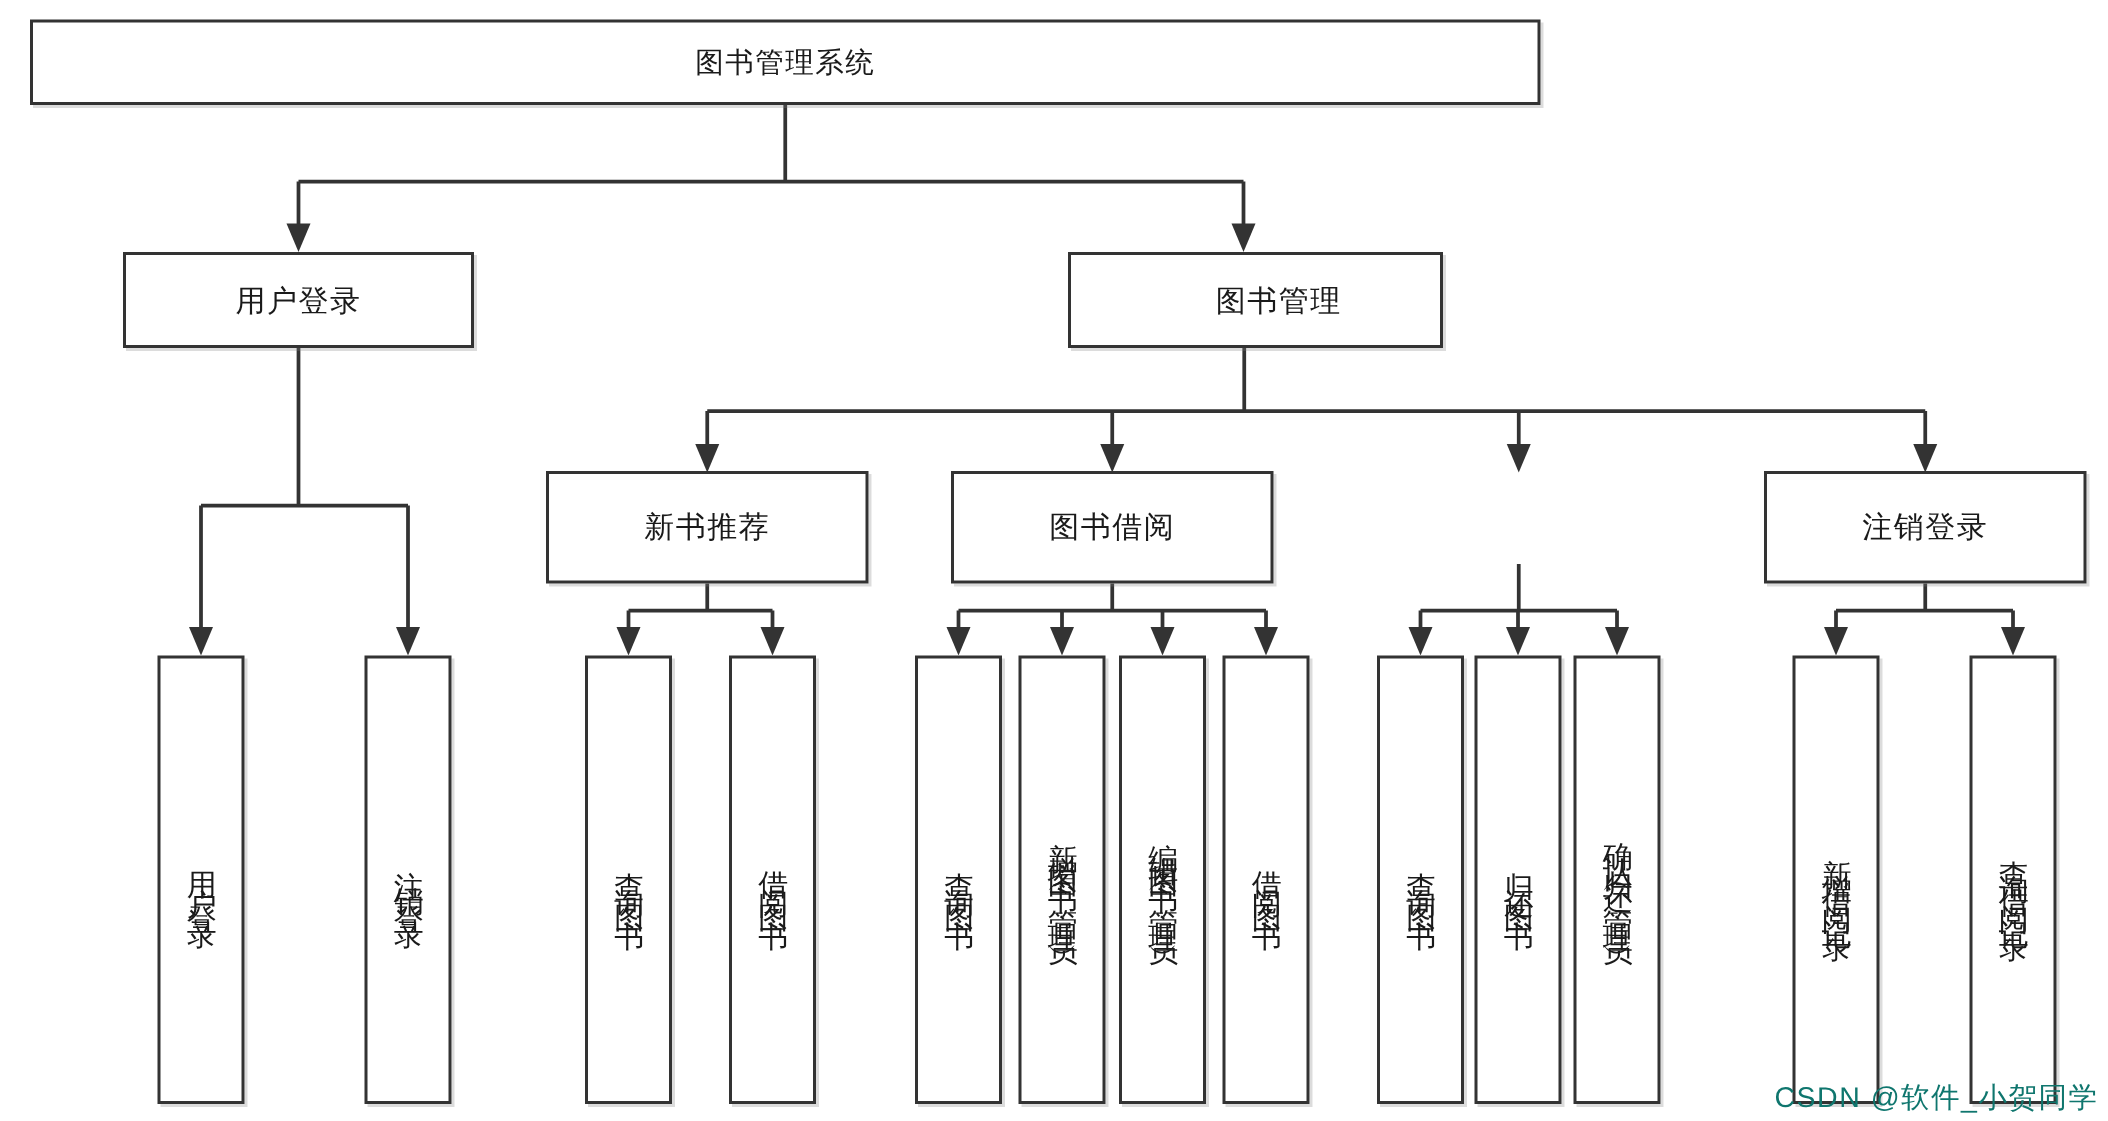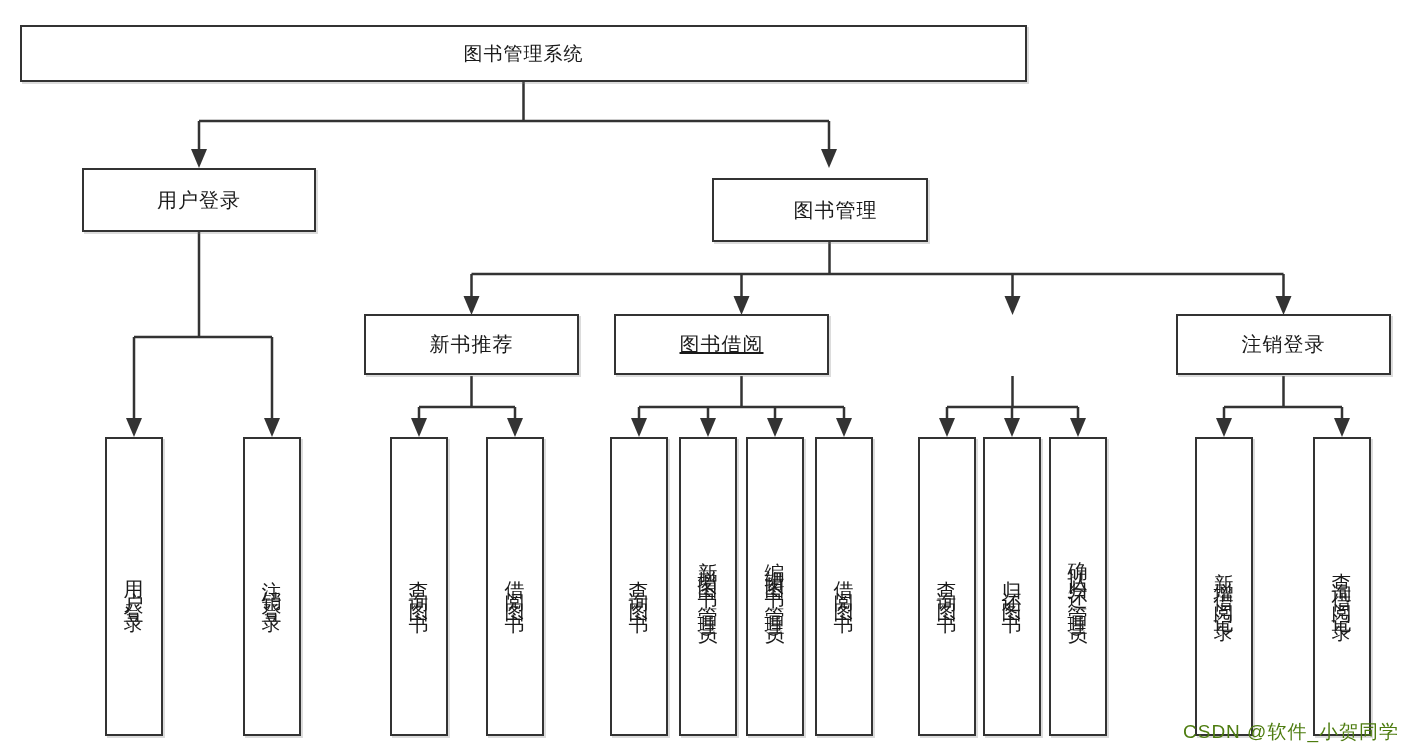--- a/index.html
+++ b/index.html
@@ -32,28 +32,28 @@
     align-items: center;
     justify-content: center;
     box-shadow: 2px 2px 0 rgba(130,130,130,0.28);
   }
   .hnode {
     font-size: 20px;
     letter-spacing: 1px;
     white-space: nowrap;
   }
   .root {
-    left: 20px; top: 25px; width: 1007px; height: 57px;
+    left: 20px; top: 13px; width: 1007px; height: 57px;
     font-size: 19px;
   }
   .l2a { left: 82px;  top: 168px; width: 234px; height: 64px; }
-  .l2b { left: 712px; top: 178px; width: 216px; height: 64px; padding-left: 31px; }
-  .l3  { top: 314px; height: 61px; width: 215px; }
+  .l2b { left: 712px; top: 168px; width: 250px; height: 64px; padding-left: 31px; }
+  .l3  { top: 314px; height: 75px; width: 215px; }
   .l3a { left: 364px; }
-  .l3b { left: 614px; text-decoration: underline; }
+  .l3b { left: 634px; }
   .l3c { left: 905px; }
   .l3d { left: 1176px; }
   .leaf {
     top: 437px; height: 299px; width: 58px;
     writing-mode: vertical-rl;
     text-orientation: mixed;
     font-size: 20px;
     letter-spacing: 11px;
     line-height: 1;
     text-align: center;
@@ -70,21 +70,21 @@
   .f9  { left: 983px; }
   .f10 { left: 1049px; letter-spacing: 9px; }
   .f11 { left: 1195px; letter-spacing: 10px; }
   .f12 { left: 1313px; letter-spacing: 10px; }
   #watermark {
     position: absolute;
     left: 1183px;
     top: 719px;
     font-size: 19px;
     letter-spacing: 1px;
-    color: #4d7c0f;
+    color: #0f766e;
     white-space: nowrap;
     z-index: 10;
   }
 </style>
 </head>
 <body>
 
 <div id="stage">
 
   <svg id="edges" viewBox="0 0 1405 747" xmlns="http://www.w3.org/2000/svg">

